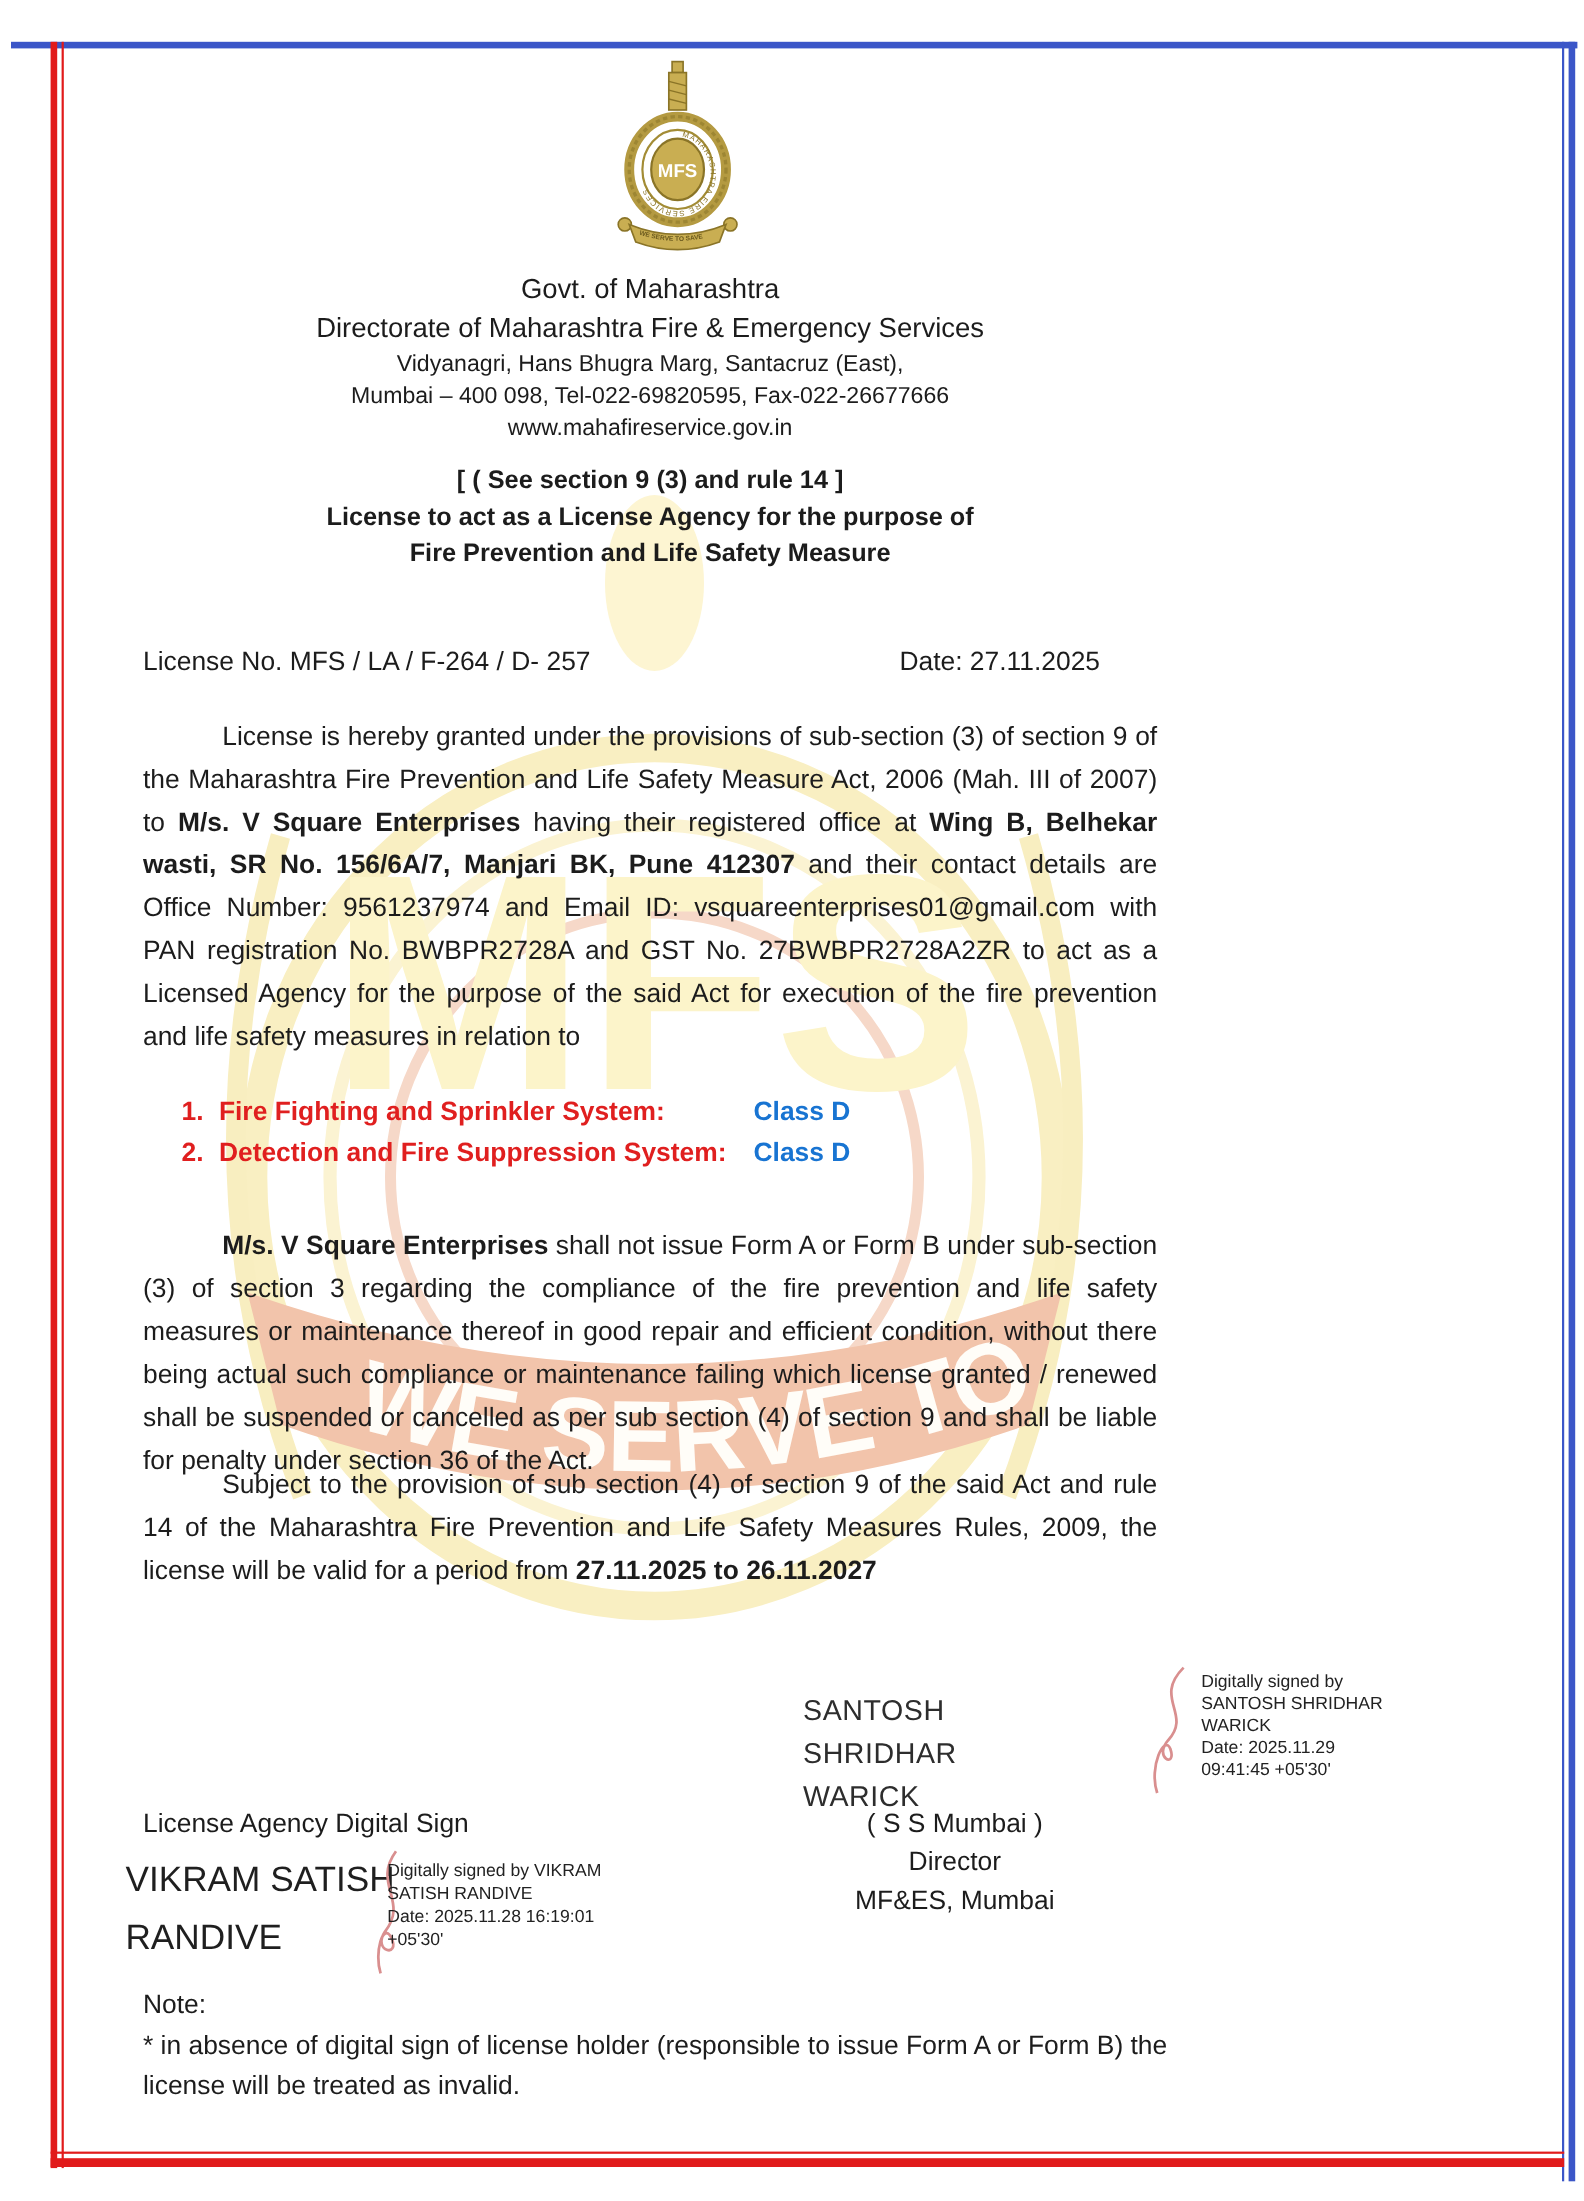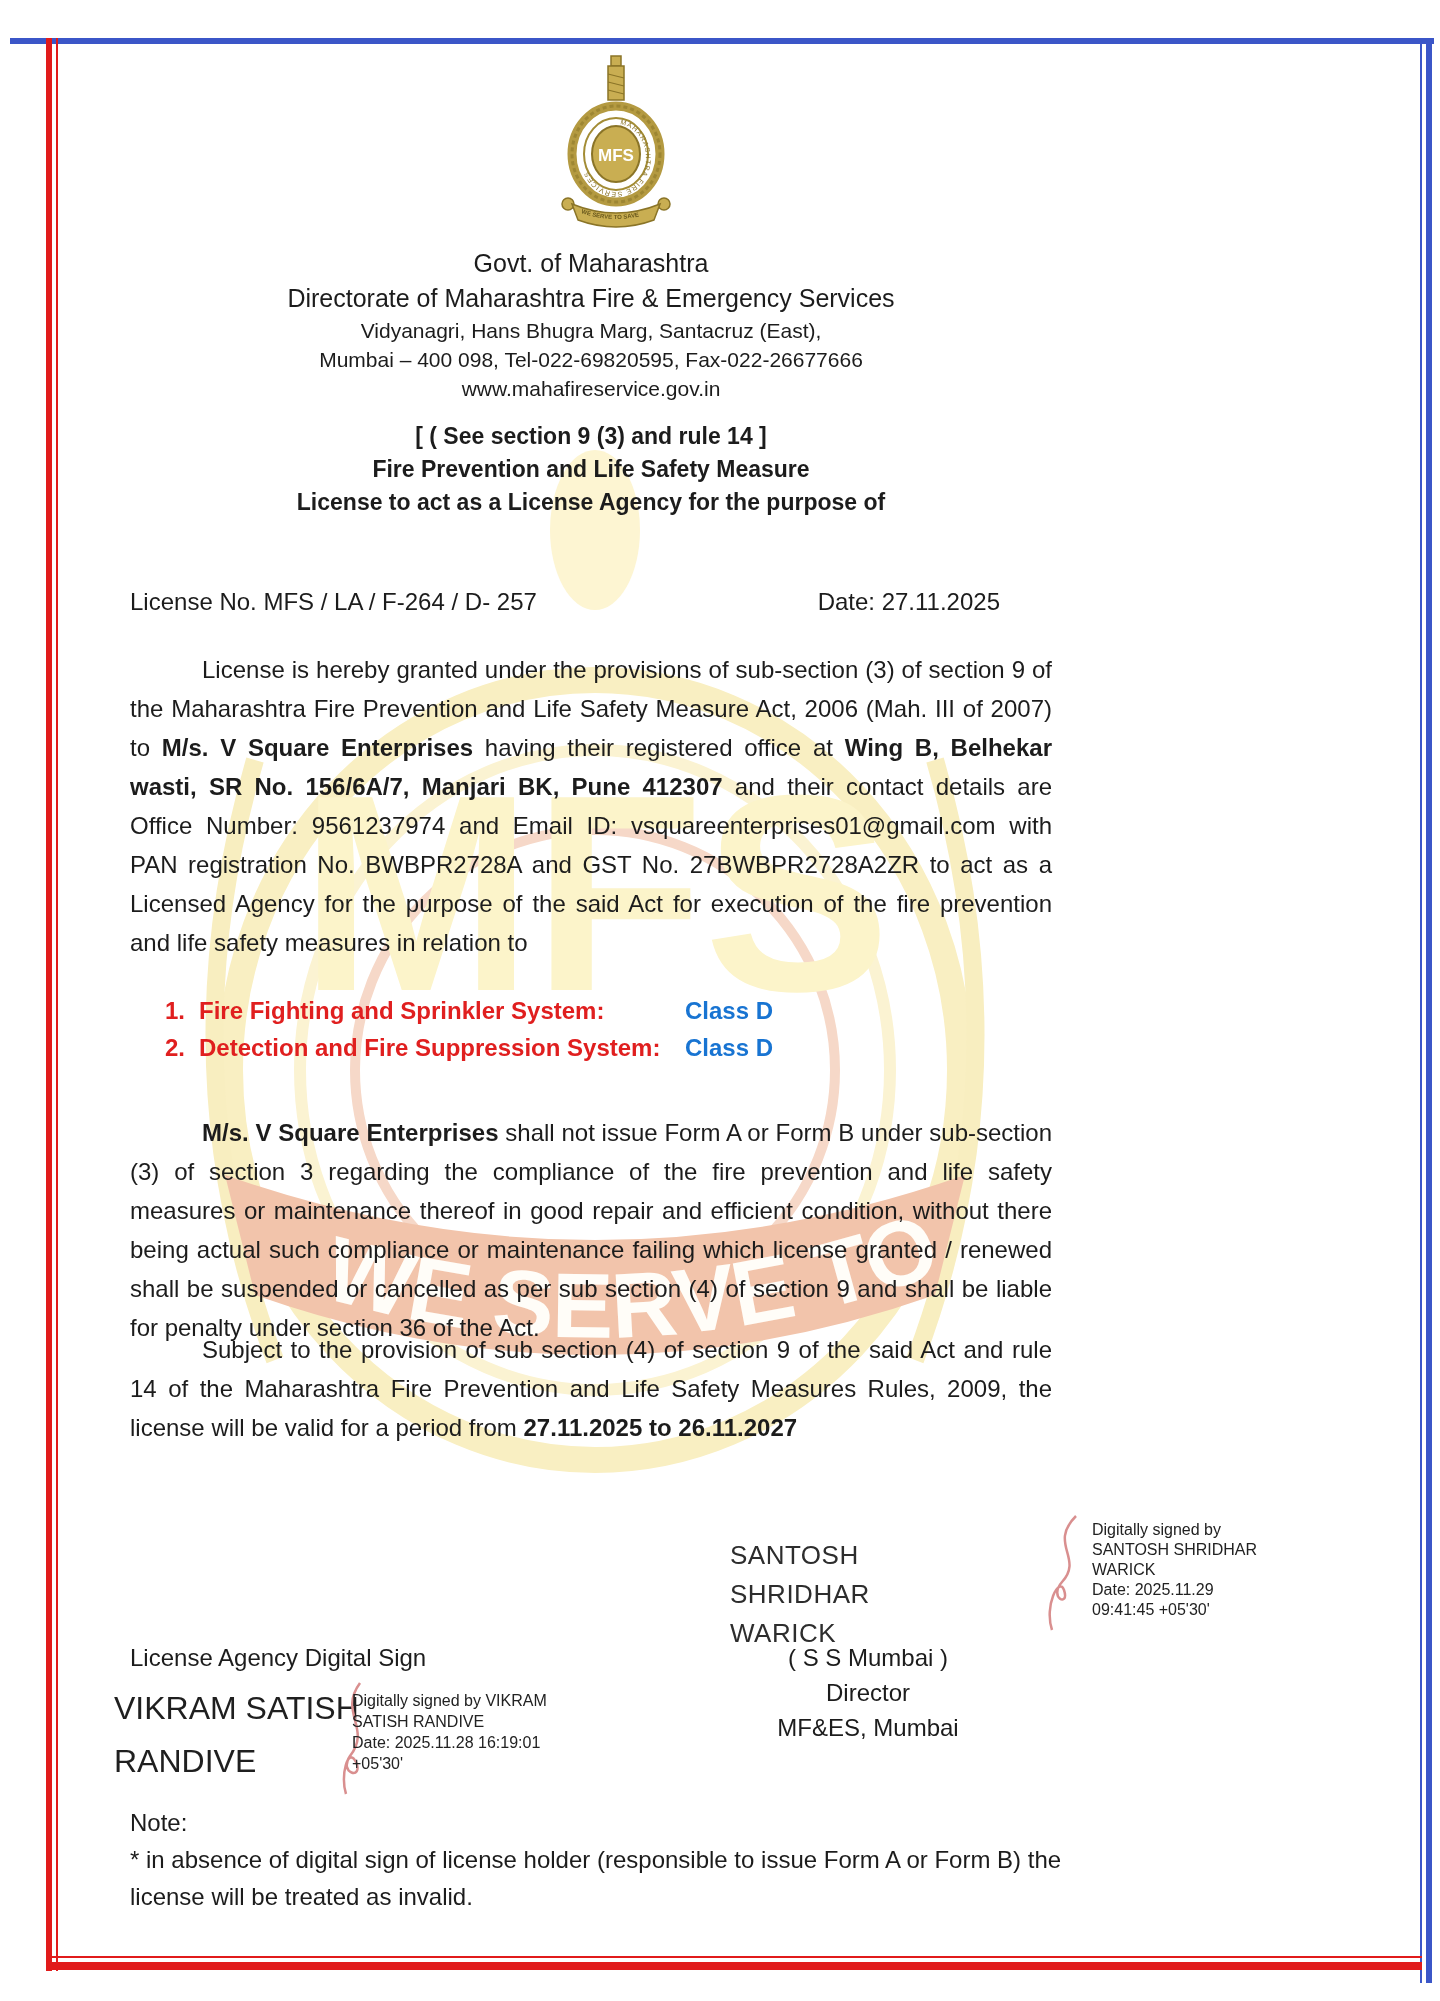--- a/index.html
+++ b/index.html
@@ -105,22 +105,22 @@
   <div class="abs header">
     <div class="org">Govt. of Maharashtra</div>
     <div class="org">Directorate of Maharashtra Fire &amp; Emergency Services</div>
     <div class="addr">Vidyanagri, Hans Bhugra Marg, Santacruz (East),</div>
     <div class="addr">Mumbai – 400 098, Tel-022-69820595, Fax-022-26677666</div>
     <div class="addr">www.mahafireservice.gov.in</div>
   </div>
 
   <div class="abs form-block">
     <div>[ ( See section 9 (3) and rule 14 ]</div>
+    <div>License to act as a License Agency for the purpose of</div>
     <div>Fire Prevention and Life Safety Measure</div>
-    <div>License to act as a License Agency for the purpose of</div>
   </div>
 
   <div class="abs license-row">
     <span>License No. MFS / LA / F-264 / D- 257</span>
     <span>Date: 27.11.2025</span>
   </div>
 
   <div class="abs para p1"><span>License is hereby granted under the provisions of sub-section (3) of section 9 of the Maharashtra Fire Prevention and Life Safety Measure Act, 2006 (Mah. III of 2007) to </span><b>M/s. V Square Enterprises</b><span> having their registered office at </span><b>Wing B, Belhekar wasti, SR No. 156/6A/7, Manjari BK, Pune 412307</b><span> and their contact details are Office Number: 9561237974 and Email ID: vsquareenterprises01@gmail.com with PAN registration No. BWBPR2728A and GST No. 27BWBPR2728A2ZR to act as a Licensed Agency for the purpose of the said Act for execution of the fire prevention and life safety measures in relation to</span></div>
 
   <div class="abs syslist">

